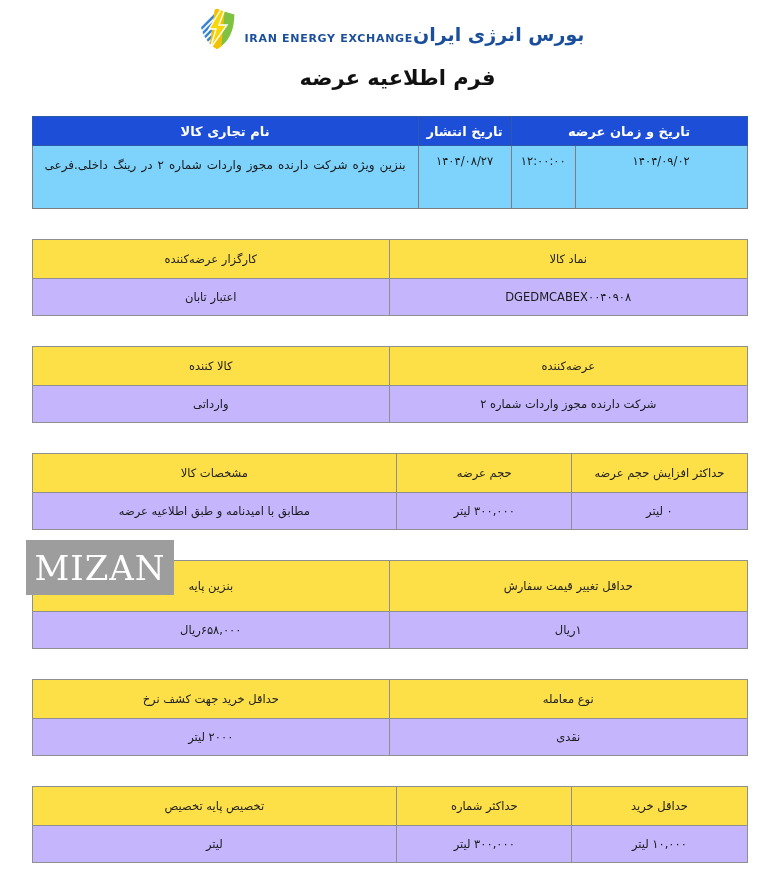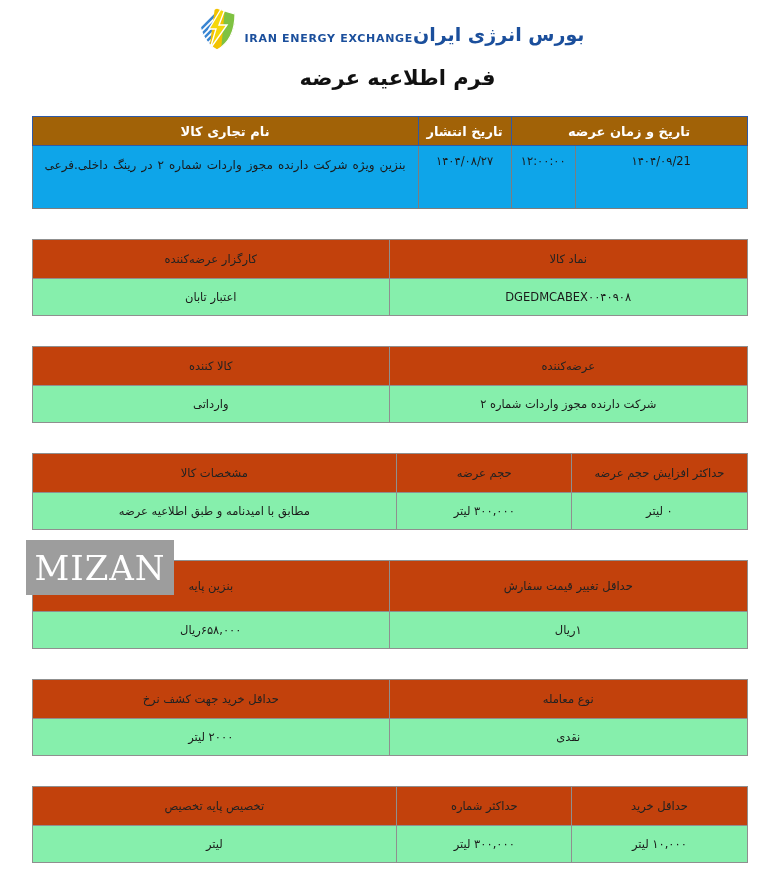--- a/index.html
+++ b/index.html
@@ -77,51 +77,51 @@
   }
   .tbl td, .tbl th {
     border: 1px solid #9a9a9a;
     text-align: center;
     vertical-align: middle;
     font-size: 11.5px;
     padding: 5px 4px;
     font-weight: normal;
   }
   .tbl.first-tbl th {
-    background: #a16207;
+    background: #1d4ed8;
     color: #ffffff;
     font-size: 13px;
     font-weight: bold;
     border: 1px solid #2d5aa8;
     height: 22px;
     padding: 3px 6px;
   }
   .tbl.first-tbl td {
-    background: #0ea5e9;
+    background: #7dd3fc;
     height: 46px;
     vertical-align: top;
     padding-top: 8px;
     border: 1px solid #7d7d7d;
   }
   .tbl.first-tbl td.goods-cell {
     text-align: justify;
     text-align-last: justify;
     line-height: 1.9;
     padding: 8px 12px;
     font-size: 12px;
   }
   .tbl.std th {
-    background: #c2410c;
+    background: #fde047;
     color: #222222;
     height: 28px;
     font-size: 11.5px;
     border: 1px solid #8f8f8f;
   }
   .tbl.std td {
-    background: #86efac;
+    background: #c4b5fd;
     height: 26px;
     border: 1px solid #8f8f8f;
   }
   .tbl.std.tall th { height: 40px; }
   .spacer-sm { height: 26px; }
   .spacer-md { height: 30px; }
   .num { font-size: 11.5px; }
 
   
   .watermark {
@@ -192,21 +192,21 @@
       <col style="width:13%">
       <col style="width:54%">
     </colgroup>
   <tbody>
     <tr>
       <th colspan="2">تاریخ و زمان عرضه</th>
       <th>تاریخ انتشار</th>
       <th>نام تجاری کالا</th>
     </tr>
     <tr>
-      <td class="num">۱۴۰۴/۰۹/21</td>
+      <td class="num">۱۴۰۴/۰۹/۰۲</td>
       <td class="num">۱۲:۰۰:۰۰</td>
       <td class="num">۱۴۰۴/۰۸/۲۷</td>
       <td class="goods-cell">بنزین ویژه شرکت دارنده مجوز واردات شماره ۲ در رینگ داخلی.فرعی</td>
     </tr>
   </tbody>
 </table>
 
 <div class="spacer-md"></div>
 
 <table class="tbl std">

